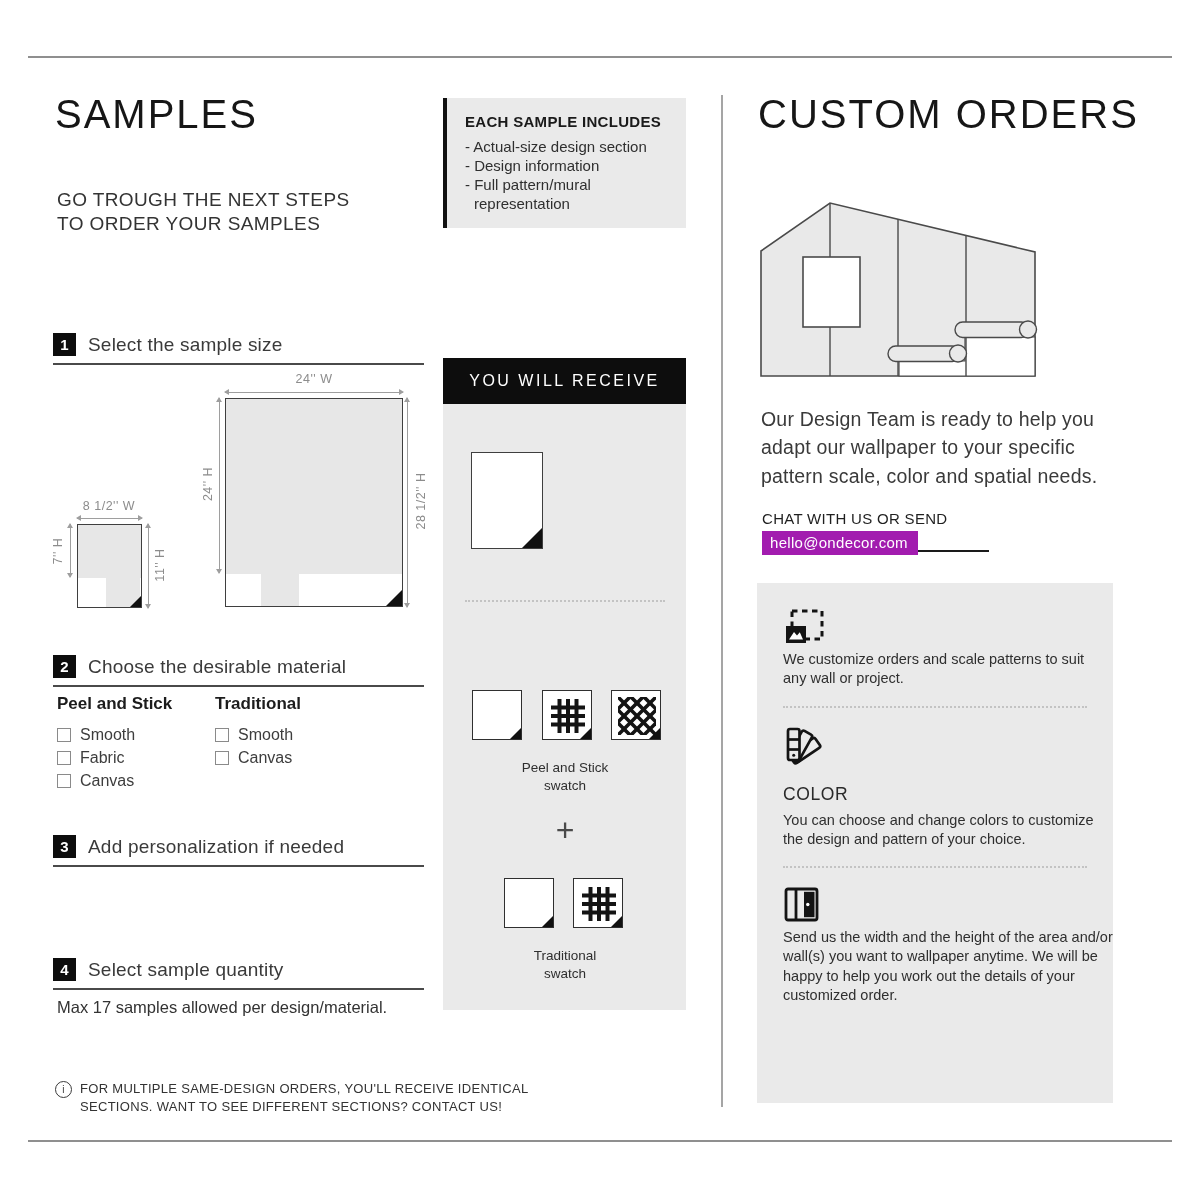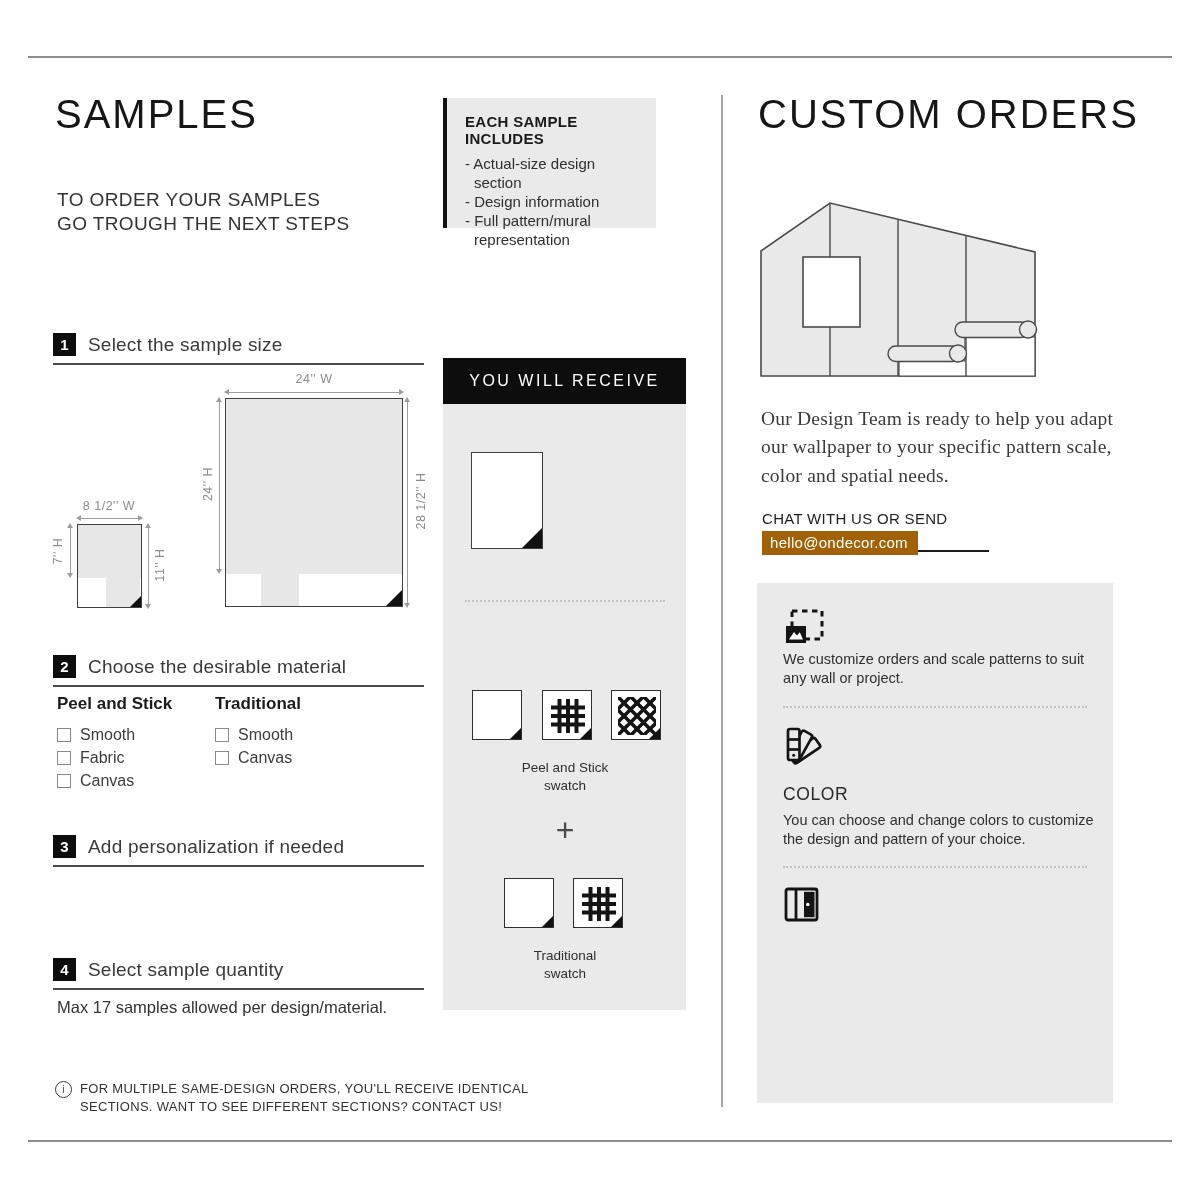--- a/index.html
+++ b/index.html
@@ -45,45 +45,45 @@
   .paper{position:absolute;background:#fff;border:1.5px solid #3f3f3f;box-sizing:border-box;}
   .dotted{border-top:2px dotted #c3c3c3;}
   .recv-text{font-size:14px;color:#2f2f2f;line-height:1.3;}
   .caption{font-size:13.5px;color:#2f2f2f;line-height:1.3;text-align:center;}
   .sw{position:absolute;width:50px;height:50px;background:#fff;border:1.5px solid #2f2f2f;box-sizing:border-box;}
   .sw svg{position:absolute;left:0;top:0;}
   .plus{font-size:32px;font-weight:300;color:#4a4a4a;text-align:center;}
   .custom-body{font-size:19.5px;line-height:1.45;color:#3a3a3a;letter-spacing:0.2px;}
   .contact{font-size:15px;color:#1f1f1f;letter-spacing:0.3px;border-bottom:2px solid #1a1a1a;
            padding-bottom:6px;width:227px;}
-  .email{background:#a16207;color:#fff;font-size:15px;padding:3px 10px 4px 8px;letter-spacing:0.3px;}
+  .email{background:#a21caf;color:#fff;font-size:15px;padding:3px 10px 4px 8px;letter-spacing:0.3px;}
   .features{box-sizing:border-box;padding:25px 26px 0 26px;}
   .feat-title{font-size:17.5px;color:#2a2a2a;letter-spacing:0.6px;margin:14px 0 6px 0;}
   .feat-body{font-size:14.5px;color:#2f2f2f;line-height:1.33;}
   .feat-div{border-top:2px dotted #c3c3c3;margin:17px 0 18px 0;}
   .footnote{display:flex;gap:8px;font-size:13px;color:#333;line-height:1.35;letter-spacing:0.3px;}
   .info-i{width:15px;height:15px;border:1.5px solid #3a3a3a;border-radius:50%;flex:0 0 auto;
           font-size:10px;display:flex;align-items:center;justify-content:center;margin-top:1px;color:#3a3a3a;}
 </style>
 </head>
 <body>
 
 <div class="page">
 
   <div class="rule" style="left:28px;top:56px;width:1144px;"></div>
   <div class="rule" style="left:28px;top:1140px;width:1144px;"></div>
   <div class="vdiv" style="left:721px;top:95px;height:1012px;"></div>
 
   <div class="abs big-title" style="left:55px;top:92px;">SAMPLES</div>
   <div class="abs intro" style="left:57px;top:188px;">
+    <div>GO TROUGH THE NEXT STEPS</div>
     <div>TO ORDER YOUR SAMPLES</div>
-    <div>GO TROUGH THE NEXT STEPS</div>
-  </div>
-
-  <div class="abs panel includes" style="left:443px;top:98px;width:213px;height:130px;">
+  </div>
+
+  <div class="abs panel includes" style="left:443px;top:98px;width:243px;height:130px;">
     <h4>EACH SAMPLE INCLUDES</h4>
     <div class="li">Actual-size design section</div>
     <div class="li">Design information</div>
     <div class="li">Full pattern/mural representation</div>
   </div>
 
   <div class="step" style="left:53px;top:333px;">
     <div class="badge">1</div>
     <div class="step-title">Select the sample size</div>
   </div>
@@ -241,21 +241,21 @@
     <line x1="830" y1="203" x2="830" y2="376" stroke="#4a4a4a" stroke-width="1.4"></line>
     <line x1="898" y1="219" x2="898" y2="376" stroke="#4a4a4a" stroke-width="1.4"></line>
     <line x1="966" y1="236" x2="966" y2="376" stroke="#4a4a4a" stroke-width="1.4"></line>
     <rect x="803" y="257" width="57" height="70" fill="#ffffff" stroke="#4a4a4a" stroke-width="1.6"></rect>
     <rect x="888" y="346" width="72" height="15.5" rx="7.7" fill="#e9e9e9" stroke="#4a4a4a" stroke-width="1.4"></rect>
     <circle cx="958" cy="353.5" r="8.5" fill="#e9e9e9" stroke="#4a4a4a" stroke-width="1.4"></circle>
     <rect x="955" y="322" width="74" height="15.5" rx="7.7" fill="#e9e9e9" stroke="#4a4a4a" stroke-width="1.4"></rect>
     <circle cx="1028" cy="329.5" r="8.5" fill="#e9e9e9" stroke="#4a4a4a" stroke-width="1.4"></circle>
   </svg>
 
-  <div class="abs custom-body" style="left:761px;top:405px;width:362px;font-family:Liberation Serif, serif;">Our Design Team is ready to help you adapt our wallpaper to your specific pattern scale, color and spatial needs.</div>
+  <div class="abs custom-body" style="left:761px;top:405px;width:362px;">Our Design Team is ready to help you adapt our wallpaper to your specific pattern scale, color and spatial needs.</div>
 
   <div class="abs contact" style="left:762px;top:510px;">CHAT WITH US OR SEND EMAIL TO</div>
   <div class="abs email" style="left:762px;top:531px;">hello@ondecor.com</div>
 
   <div class="abs panel features" style="left:757px;top:583px;width:356px;height:520px;">
 
     <svg width="42" height="38" viewBox="0 0 42 38">
       <rect x="9" y="3" width="30" height="28" fill="none" stroke="#141414" stroke-width="3" stroke-dasharray="5.5 4.5"></rect>
       <rect x="3" y="18" width="20" height="17" fill="#141414"></rect>
       <path d="M6,31.5 L11,24 L14,27.5 L16.8,24.2 L20,31.5 Z" fill="#ffffff"></path>
@@ -280,15 +280,16 @@
     <div class="feat-title">COLOR</div>
     <div class="feat-body" style="width:330px;">You can choose and change colors to customize the design and pattern of your choice.</div>
     <div class="feat-div"></div>
 
     <svg width="40" height="38" viewBox="0 0 40 38">
       <rect x="3" y="3" width="31" height="31" rx="2" fill="none" stroke="#141414" stroke-width="2.8"></rect>
       <line x1="13" y1="3" x2="13" y2="34" stroke="#141414" stroke-width="2.8"></line>
       <rect x="21" y="5.8" width="10.5" height="25.4" fill="#141414"></rect>
       <circle cx="24.8" cy="18.5" r="1.7" fill="#ffffff"></circle>
     </svg>
+    <div class="feat-body" style="width:335px;">Send us the width and the height of the area and/or wall(s) you want to wallpaper anytime. We will be happy to help you work out the details of your customized order.</div>
   </div>
 
 </div>
 
 </body></html>

